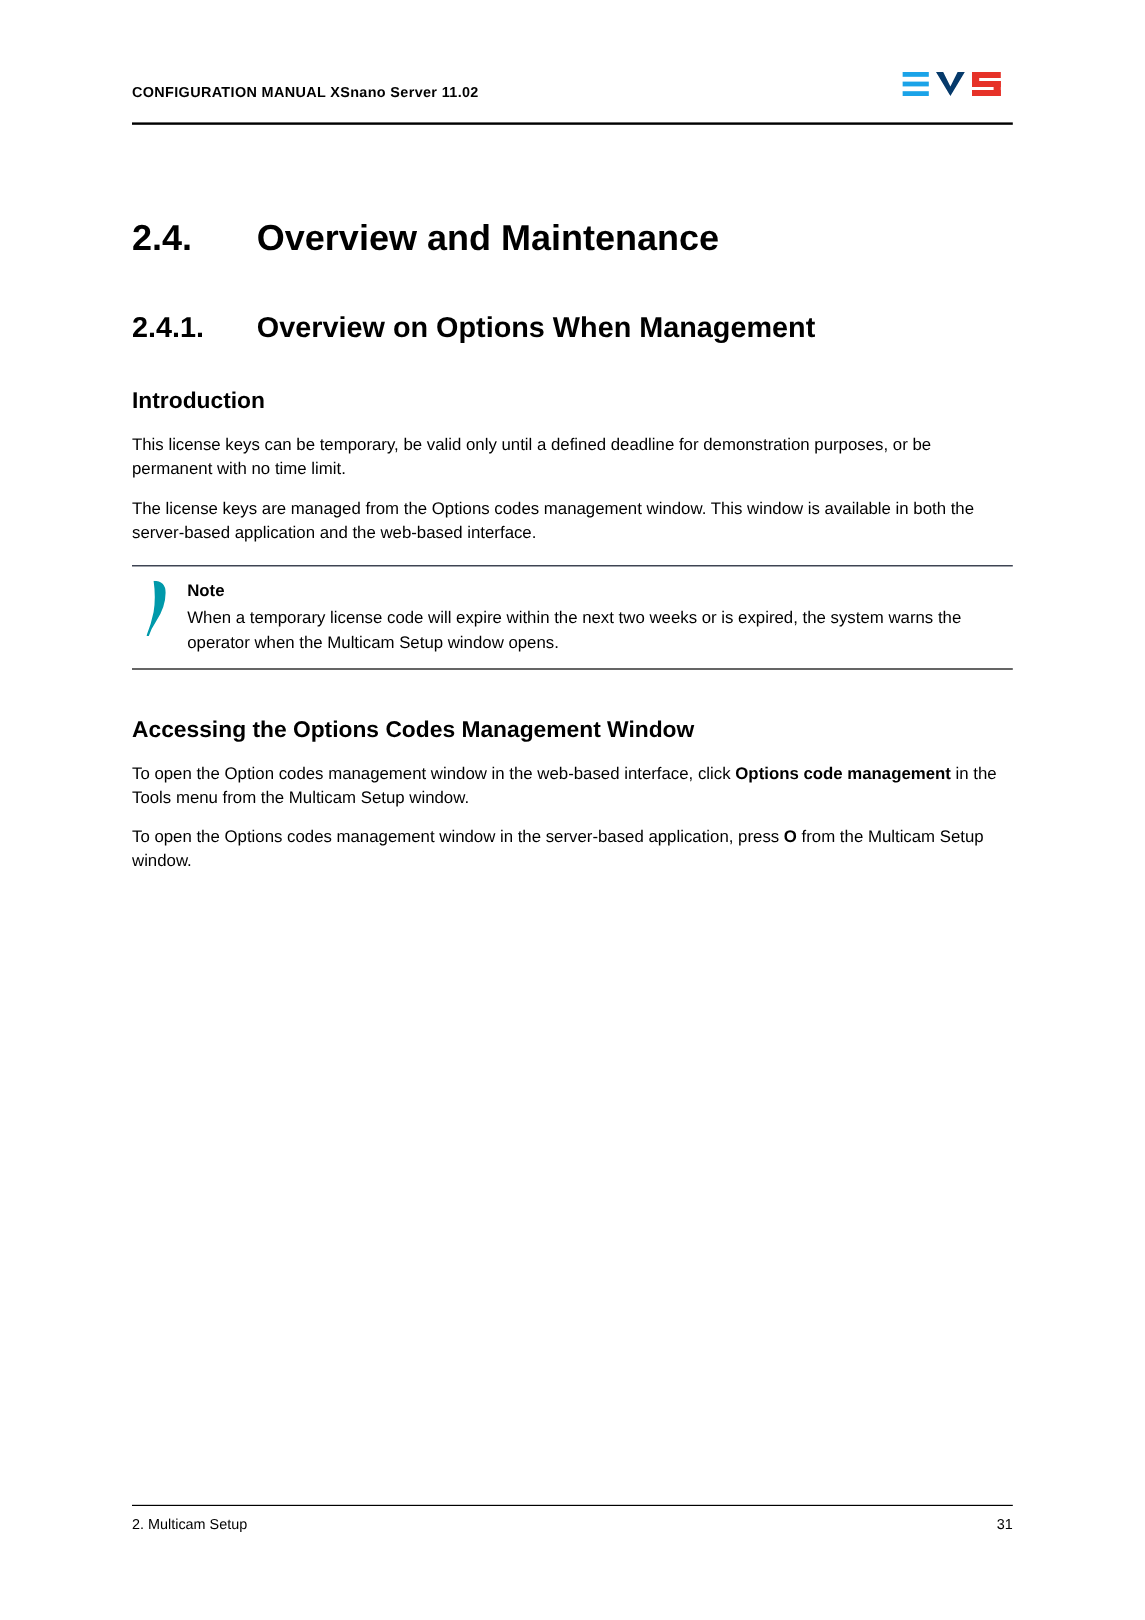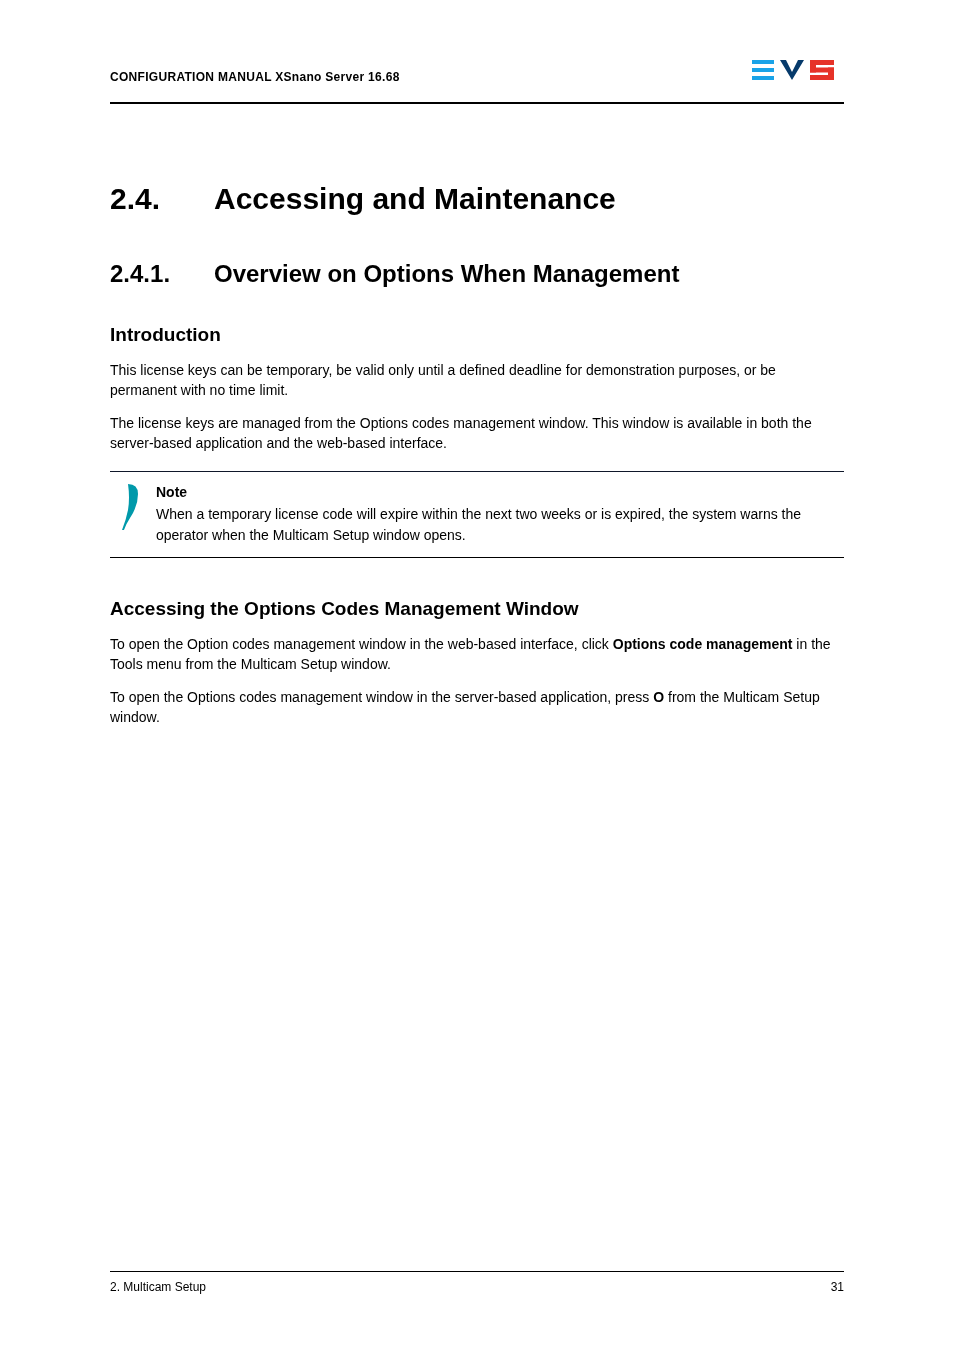--- a/index.html
+++ b/index.html
@@ -15,32 +15,32 @@
   .sec2 { display: flex; align-items: baseline; margin-top: 44px; }
   .sec2-num { font-size: 24px; font-weight: bold; width: 104px; flex-shrink: 0; }
   .sec2-title { font-size: 24px; font-weight: bold; }
   .content { margin-right: 0; }
   .h3 { font-size: 19px; font-weight: bold; margin-top: 36px; margin-bottom: 14px; }
   .para { font-size: 14px; line-height: 1.45; margin-bottom: 12px; }
   .note-block { border-top: 1px solid #0f172a; border-bottom: 1px solid #000; margin-top: 18px; padding: 10px 0 12px 0; display: flex; gap: 16px; }
   .note-icon { width: 30px; flex-shrink: 0; padding-top: 2px; padding-left: 12px; }
   .note-body { flex: 1; font-size: 14px; line-height: 1.45; }
   .note-title { font-weight: bold; display: block; margin-bottom: 2px; }
-  .footer { position: absolute; left: 110px; right: 110px; bottom: 56px; }
+  .footer { position: absolute; left: 110px; right: 110px; bottom: 73px; }
   .footer-rule { border-top: 1px solid #000; margin-bottom: 8px; }
   .footer-row { display: flex; justify-content: space-between; font-size: 12px; }
   .key { font-weight: bold; }
 </style>
 </head>
 <body>
 
 <div class="page">
 
   <div class="header-row">
-    <div class="header-text">CONFIGURATION MANUAL XSnano Server 16.68</div>
+    <div class="header-text">CONFIGURATION MANUAL XSnano Server 11.02</div>
     <div class="logo">
       <svg viewBox="0 0 92 28" width="92" height="28">
 
         <g>
           <rect x="0" y="4" width="22" height="4" fill="#1aa3e8"></rect>
           <rect x="0" y="12" width="22" height="4" fill="#1aa3e8"></rect>
           <rect x="0" y="20" width="22" height="4" fill="#1aa3e8"></rect>
           <path d="M28 4 L40 24 L52 4 L46 4 L40 16 L34 4 Z" fill="#063a6b"></path>
           <rect x="58" y="4" width="24" height="5" fill="#e63228"></rect>
           <rect x="58" y="11.5" width="24" height="5" fill="#e63228"></rect>
@@ -48,21 +48,21 @@
           <rect x="58" y="4" width="6" height="12.5" fill="#e63228"></rect>
           <rect x="76" y="11.5" width="6" height="12.5" fill="#e63228"></rect>
         </g>
       </svg>
     </div>
   </div>
   <div class="top-rule"></div>
 
   <div class="sec1">
     <div class="sec1-num">2.4.</div>
-    <div class="sec1-title">Accessing and Maintenance</div>
+    <div class="sec1-title">Overview and Maintenance</div>
   </div>
 
   <div class="sec2">
     <div class="sec2-num">2.4.1.</div>
     <div class="sec2-title">Overview on Options When Management</div>
   </div>
 
   <div class="content">
 
     <div class="h3">Introduction</div>

